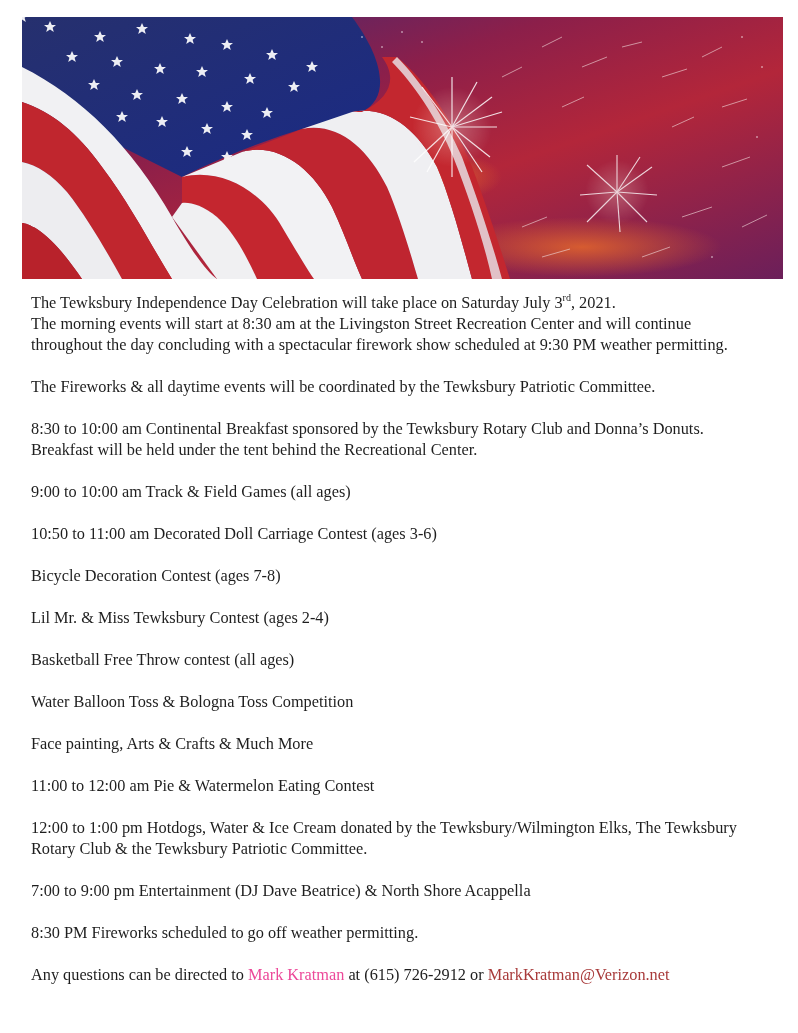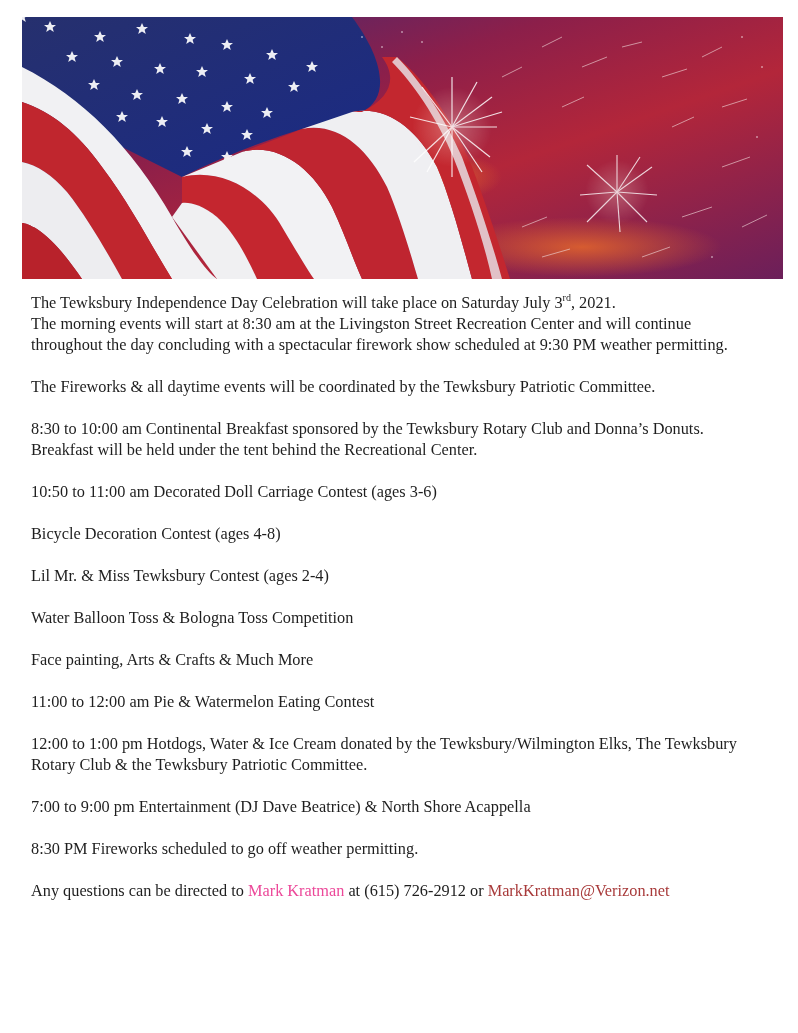--- a/index.html
+++ b/index.html
@@ -175,23 +175,25 @@
 </div>
 
 <div class="content">
   <p>
     <span><span>The Tewksbury Independence Day Celebration will take place on Saturday July 3</span><sup>rd</sup><span>, 2021.</span></span><br>
     <span>The morning events will start at 8:30 am at the Livingston Street Recreation Center and will continue throughout the day concluding with a spectacular firework show scheduled at 9:30 PM weather permitting.</span>
   </p>
   <p>The Fireworks &amp; all daytime events will be coordinated by the Tewksbury Patriotic Committee.</p>
 
   <p>8:30 to 10:00 am Continental Breakfast sponsored by the Tewksbury Rotary Club and Donna’s Donuts. Breakfast will be held under the tent behind the Recreational Center.</p>
+  <p>9:00 to 10:00 am Track &amp; Field Games (all ages)</p>
   <p>10:50 to 11:00 am Decorated Doll Carriage Contest (ages 3-6)</p>
-  <p>Bicycle Decoration Contest (ages 4-8)</p>
+  <p>Bicycle Decoration Contest (ages 7-8)</p>
   <p>Lil Mr. &amp; Miss Tewksbury Contest (ages 2-4)</p>
+  <p>Basketball Free Throw contest (all ages)</p>
   <p>Water Balloon Toss &amp; Bologna Toss Competition</p>
   <p>Face painting, Arts &amp; Crafts &amp; Much More</p>
   <p>11:00 to 12:00 am Pie &amp; Watermelon Eating Contest</p>
   <p>12:00 to 1:00 pm Hotdogs, Water &amp; Ice Cream donated by the Tewksbury/Wilmington Elks, The Tewksbury Rotary Club &amp; the Tewksbury Patriotic Committee.</p>
   <p>7:00 to 9:00 pm Entertainment (DJ  Dave Beatrice) &amp; North Shore Acappella</p>
   <p>8:30 PM Fireworks scheduled to go off weather permitting.</p>
 
   <p>
     <span>Any questions can be directed to </span><span class="link-name">Mark Kratman</span><span> at (615) 726-2912 or </span><span class="link-email">MarkKratman@Verizon.net</span>
   </p>

